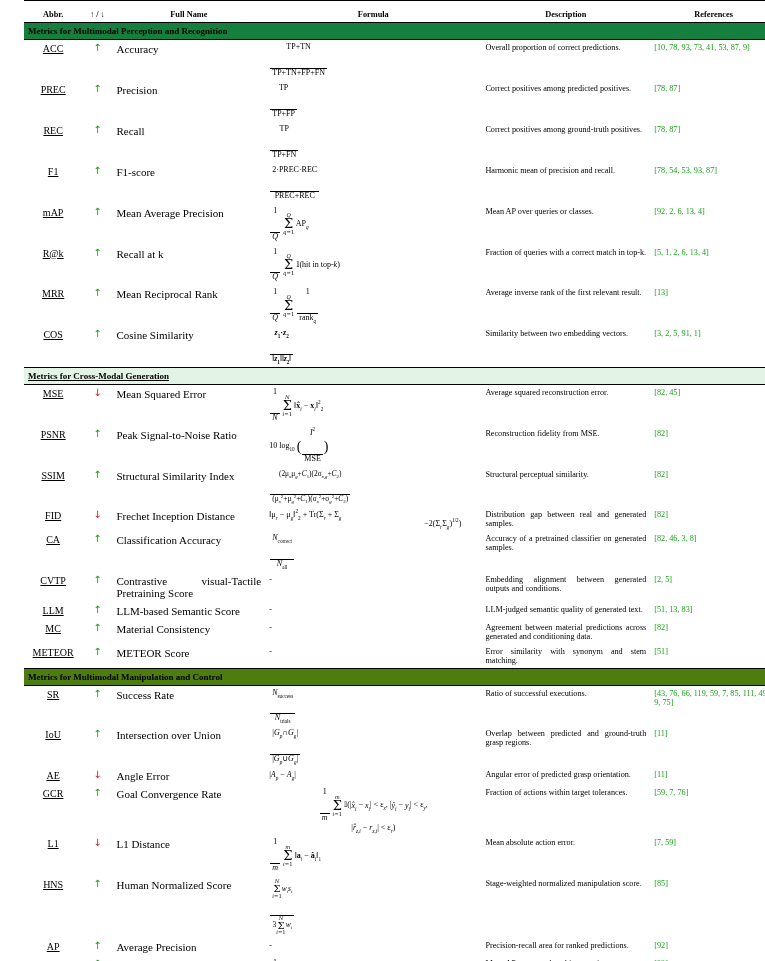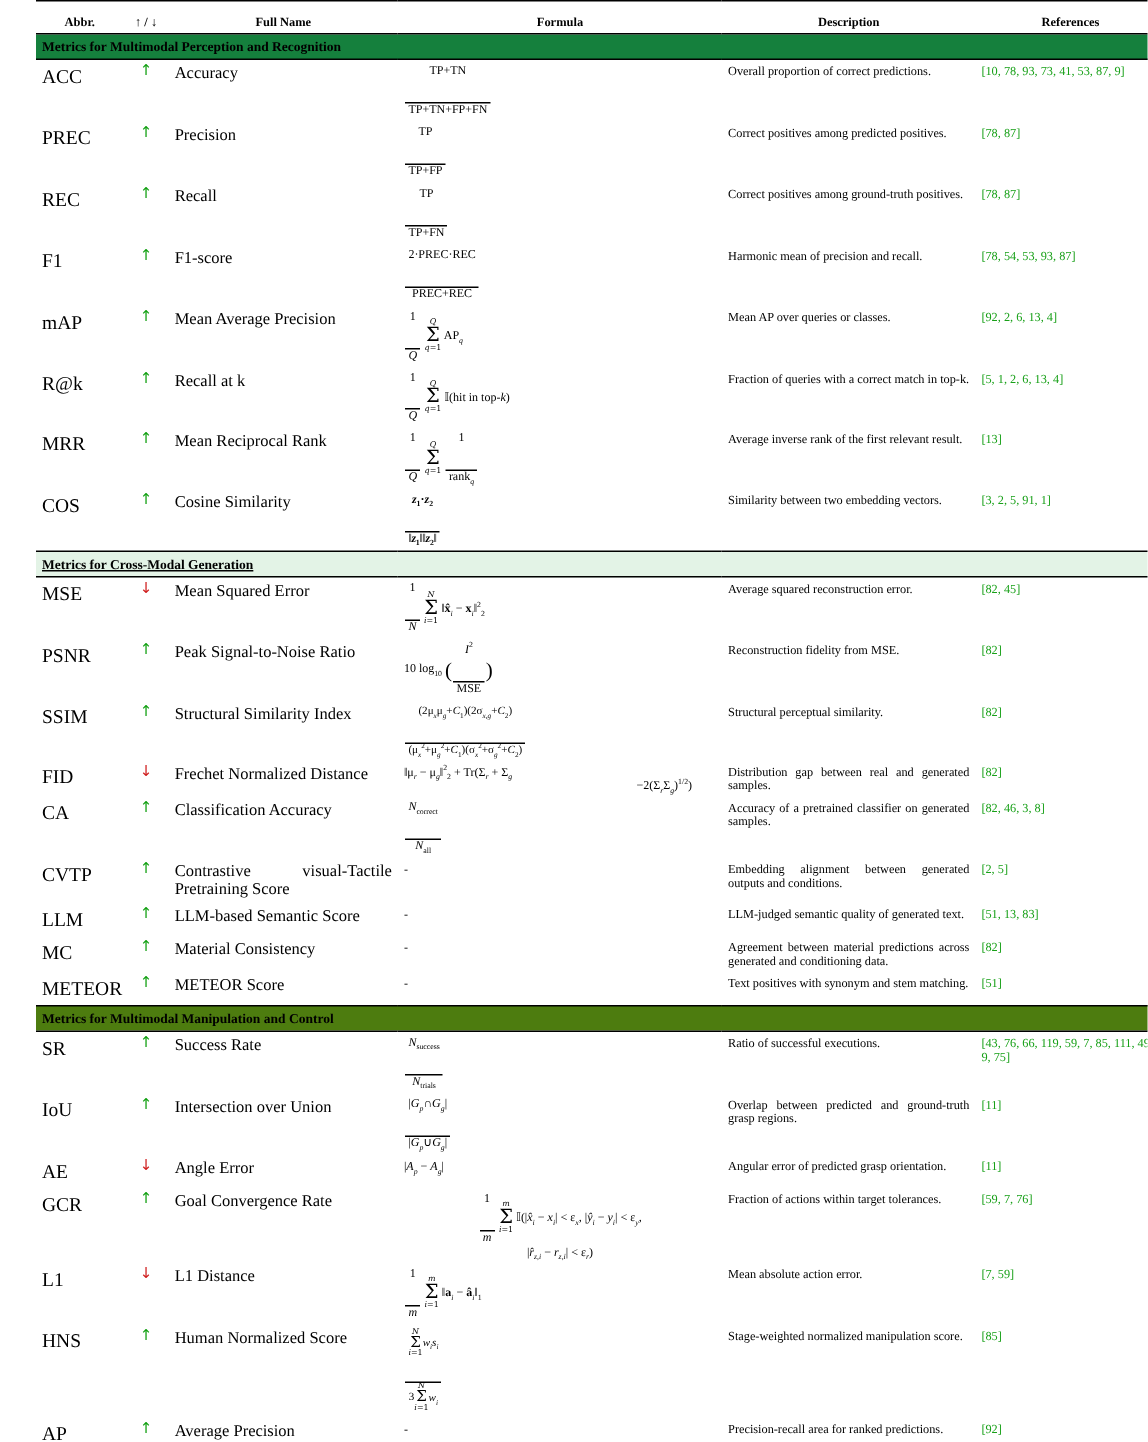--- a/index.html
+++ b/index.html
@@ -48,22 +48,23 @@
     font-size: 9px;
     padding: 3px 4px 3px 4px;
     border-top: 0.7px solid #000;
     border-bottom: 0.7px solid #000;
   }
   tr.section.perception td { background: #15803d; }
   tr.section.generation td { background: #e3f3e6; text-decoration: underline; }
   tr.section.manipulation td { background: #4d7c0f; }
 
   td.abbr {
-    text-align: left;
-    font-size: 13px;
+    text-align: center;
+    font-size: 10px;
+    text-decoration: underline;
   }
   td.arrow {
     text-align: center;
     font-size: 10px;
     font-family: "DejaVu Sans", sans-serif;
     line-height: 1;
   }
   .up { color: #12a012; }
   .down { color: #d02020; }
   td.name { font-size: 11px; }
@@ -285,21 +286,21 @@
           <span class="den">(μ<sub><span class="mi">x</span></sub><sup>2</sup>+μ<sub><span class="mi">g</span></sub><sup>2</sup>+<span class="mi">C</span><sub>1</sub>)(σ<sub><span class="mi">x</span></sub><sup>2</sup>+σ<sub><span class="mi">g</span></sub><sup>2</sup>+<span class="mi">C</span><sub>2</sub>)</span>
         </span>
       </td>
       <td class="desc">Structural perceptual similarity.</td>
       <td class="refs">[82]</td>
     </tr>
 
     <tr>
       <td class="abbr">FID</td>
       <td class="arrow"><span class="down">↓</span></td>
-      <td class="name">Frechet Normalized Distance</td>
+      <td class="name">Frechet Inception Distance</td>
       <td class="formula">
         <span class="mathrow">‖μ<sub><span class="mi">r</span></sub> − μ<sub><span class="mi">g</span></sub>‖<sup>2</sup><sub>2</sub> + Tr(Σ<sub><span class="mi">r</span></sub> + Σ<sub><span class="mi">g</span></sub></span>
         <span class="mathrow right">−2(Σ<sub><span class="mi">r</span></sub>Σ<sub><span class="mi">g</span></sub>)<sup>1/2</sup>)</span>
       </td>
       <td class="desc">Distribution gap between real and generated samples.</td>
       <td class="refs">[82]</td>
     </tr>
 
     <tr>
       <td class="abbr">CA</td>
@@ -339,21 +340,21 @@
       <td class="formula">-</td>
       <td class="desc">Agreement between material predictions across generated and conditioning data.</td>
       <td class="refs">[82]</td>
     </tr>
 
     <tr>
       <td class="abbr">METEOR</td>
       <td class="arrow"><span class="up">↑</span></td>
       <td class="name">METEOR Score</td>
       <td class="formula">-</td>
-      <td class="desc">Text positives with synonym and stem matching.</td>
+      <td class="desc">Error similarity with synonym and stem matching.</td>
       <td class="refs">[51]</td>
     </tr>
 
     <tr class="section manipulation">
       <td colspan="6">Metrics for Multimodal Manipulation and Control</td>
     </tr>
 
     <tr>
       <td class="abbr">SR</td>
       <td class="arrow"><span class="up">↑</span></td>

